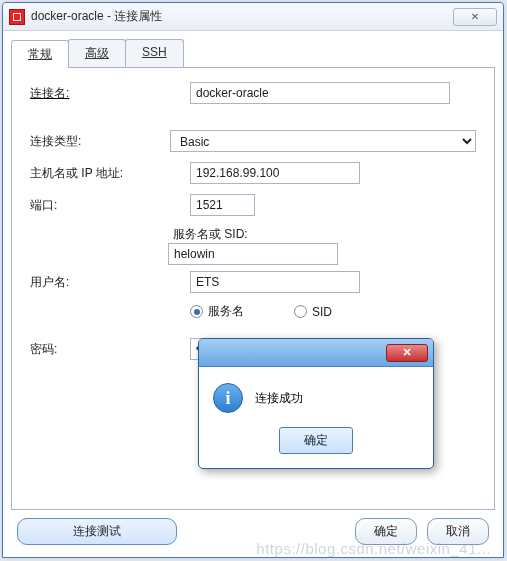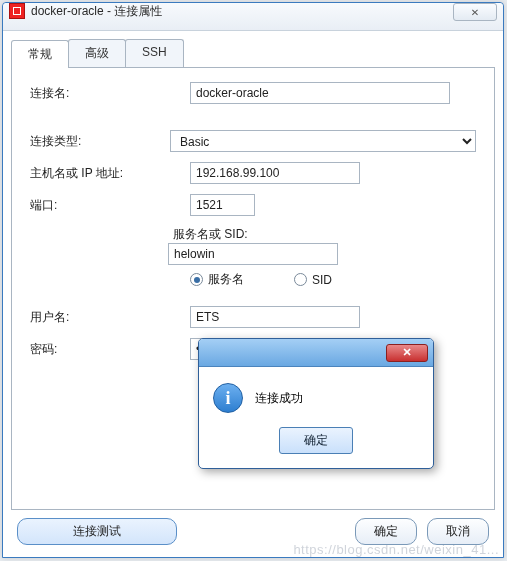--- a/index.html
+++ b/index.html
@@ -1,29 +1,29 @@
 <!DOCTYPE html>
 <html><head>
 <meta charset="utf-8">
 <style>
 * { box-sizing: border-box; margin: 0; padding: 0; font-family: "Microsoft YaHei", "Segoe UI", Tahoma, sans-serif; font-size: 12px; }
 body { background: #e8ecf0; width: 507px; height: 561px; overflow: hidden; position: relative; }
 
 .window { position: absolute; top: 2px; left: 2px; width: 502px; height: 556px; background: #fff; border: 1px solid #3a7abf; border-radius: 4px 4px 0 0; box-shadow: 0 0 6px rgba(0,0,0,0.15); }
 
-.titlebar { height: 28px; background: linear-gradient(#f7fafd,#e9eef5); border-bottom: 1px solid #c8d2dc; display: flex; padding: 0 6px; border-radius: 4px 4px 0 0; }
+.titlebar { height: 28px; background: linear-gradient(#f7fafd,#e9eef5); border-bottom: 1px solid #c8d2dc; display: flex; align-items: center; padding: 0 6px; border-radius: 4px 4px 0 0; }
 .app-icon { width: 16px; height: 16px; background: #e22; border: 1px solid #a11; margin-right: 6px; position: relative; }
 .app-icon::after { content:""; position:absolute; inset:3px; border:1px solid #fff; }
 .titlebar .title { color: #2a2a2a; flex: 1; }
 .close-btn { width: 44px; height: 18px; border: 1px solid #a9b5c2; border-radius: 3px; background: linear-gradient(#fafcff,#e4ebf3); display:flex; align-items:center; justify-content:center; color:#555; font-size:10px; }
 
 .client { padding: 8px; height: calc(100% - 28px); display: flex; flex-direction: column; }
 
 .tabs { display:flex; border-bottom:1px solid #a9b5c2; }
-.tab { padding: 5px 16px; border:1px solid #a9b5c2; border-bottom:none; background:#f1f5fa; margin-right:-1px; border-radius:3px 3px 0 0; color:#333; }
+.tab { padding: 5px 16px; border:1px solid #a9b5c2; border-bottom:none; background:#f1f5fa; margin-right:-1px; border-radius:3px 3px 0 0; color:#333;text-decoration:underline; }
 .tab.active { background:#fff; position:relative; top:1px; }
 
 .panel { flex:1; border:1px solid #a9b5c2; border-top:none; padding: 14px 18px 14px 18px; background:#fff; position:relative; }
 
 .row { display:flex; align-items:center; margin-bottom: 10px; }
 .lbl { width: 160px; color:#222; }
 .ctrl { flex:1; }
 input[type=text], input[type=password], select { border:1px solid #a9b5c2; background:#fff; padding:3px 5px; height:22px; color:#222; }
 .name-field { width: 260px; }
 .type-select { width: 306px; }
@@ -47,23 +47,23 @@
 .spacer { flex:1; }
 
 .modal { position:absolute; left:195px; top:335px; width:236px; border:1px solid #2f5f99; border-radius:5px; box-shadow:3px 3px 10px rgba(0,0,0,0.35); background:#fff; }
 .modal-title { height:28px; background:linear-gradient(#a4cff5,#6aa8e2); border-bottom:1px solid #4b84bd; border-radius:4px 4px 0 0; display:flex; align-items:center; justify-content:flex-end; padding:0 5px; }
 .modal-close { width:42px; height:18px; border:1px solid #8a2020; border-radius:3px; background:linear-gradient(#e98989,#c83030); color:#fff; display:flex; align-items:center; justify-content:center; font-weight:bold; font-size:11px; }
 .modal-body { padding: 16px 14px 8px; display:flex; align-items:center; gap:12px; }
 .info-icon { width:30px; height:30px; border-radius:50%; background:linear-gradient(#6db0f0,#2d7ed0); color:#fff; font-weight:bold; font-family:Georgia,serif; font-size:18px; display:flex; align-items:center; justify-content:center; border:1px solid #2260a2;}
 .modal-footer { display:flex; justify-content:center; padding:6px 0 14px; }
 .modal-btn { border:1px solid #4a7fb5; background:linear-gradient(#eaf3fe,#c9e0fb); padding:4px 24px; border-radius:3px; color:#123; }
 
-.watermark { position:absolute; right:8px; bottom:4px; color:rgba(150,160,175,0.45); font-size:13px; letter-spacing:0.5px; pointer-events:none; }
+.watermark { position:absolute; right:16px; bottom:4px; color:rgba(150,160,175,0.45); font-size:15px; letter-spacing:0.5px; pointer-events:none; }
 
-.gap-lg { margin-bottom: 26px; }
+.gap-lg { margin-bottom: 26px; text-decoration: underline; }
 .gap-md { margin-bottom: 18px; }
 </style>
 </head>
 <body>
 
 <div class="window">
   <div class="titlebar">
     <div class="app-icon"></div>
     <div class="title">docker-oracle - 连接属性</div>
     <div class="close-btn">✕</div>
@@ -100,37 +100,37 @@
       <div class="row">
         <div class="lbl">端口:</div>
         <div class="ctrl"><input type="text" class="port-field" value="1521" style=""></div>
       </div>
 
       <div class="row" style="margin-bottom:6px;flex-direction:column;">
         <div class="lbl">服务名或 SID:</div>
         <div class="ctrl"><input type="text" class="svc-field" value="helowin" style=""></div>
       </div>
 
+      <div class="row">
+        <div class="lbl">用户名:</div>
+        <div class="ctrl"><input type="text" class="user-field" value="ETS" style=""></div>
+      </div>
+
       <div class="row gap-md">
         <div class="lbl"></div>
         <div class="ctrl radio-row">
           <div class="radio-item">
             <span class="radio checked"></span>
             <span>服务名</span>
           </div>
           <div class="radio-item">
             <span class="radio"></span>
             <span>SID</span>
           </div>
         </div>
-      </div>
-
-      <div class="row">
-        <div class="lbl">用户名:</div>
-        <div class="ctrl"><input type="text" class="user-field" value="ETS" style=""></div>
       </div>
 
       <div class="row" style="">
         <div class="lbl">密码:</div>
         <div class="ctrl"><input type="text" class="pwd-field" value="•••" style=""></div>
       </div>
 
       <div class="chk-row">
         <span class="chk">✔</span>
         <span>保存密码</span>

